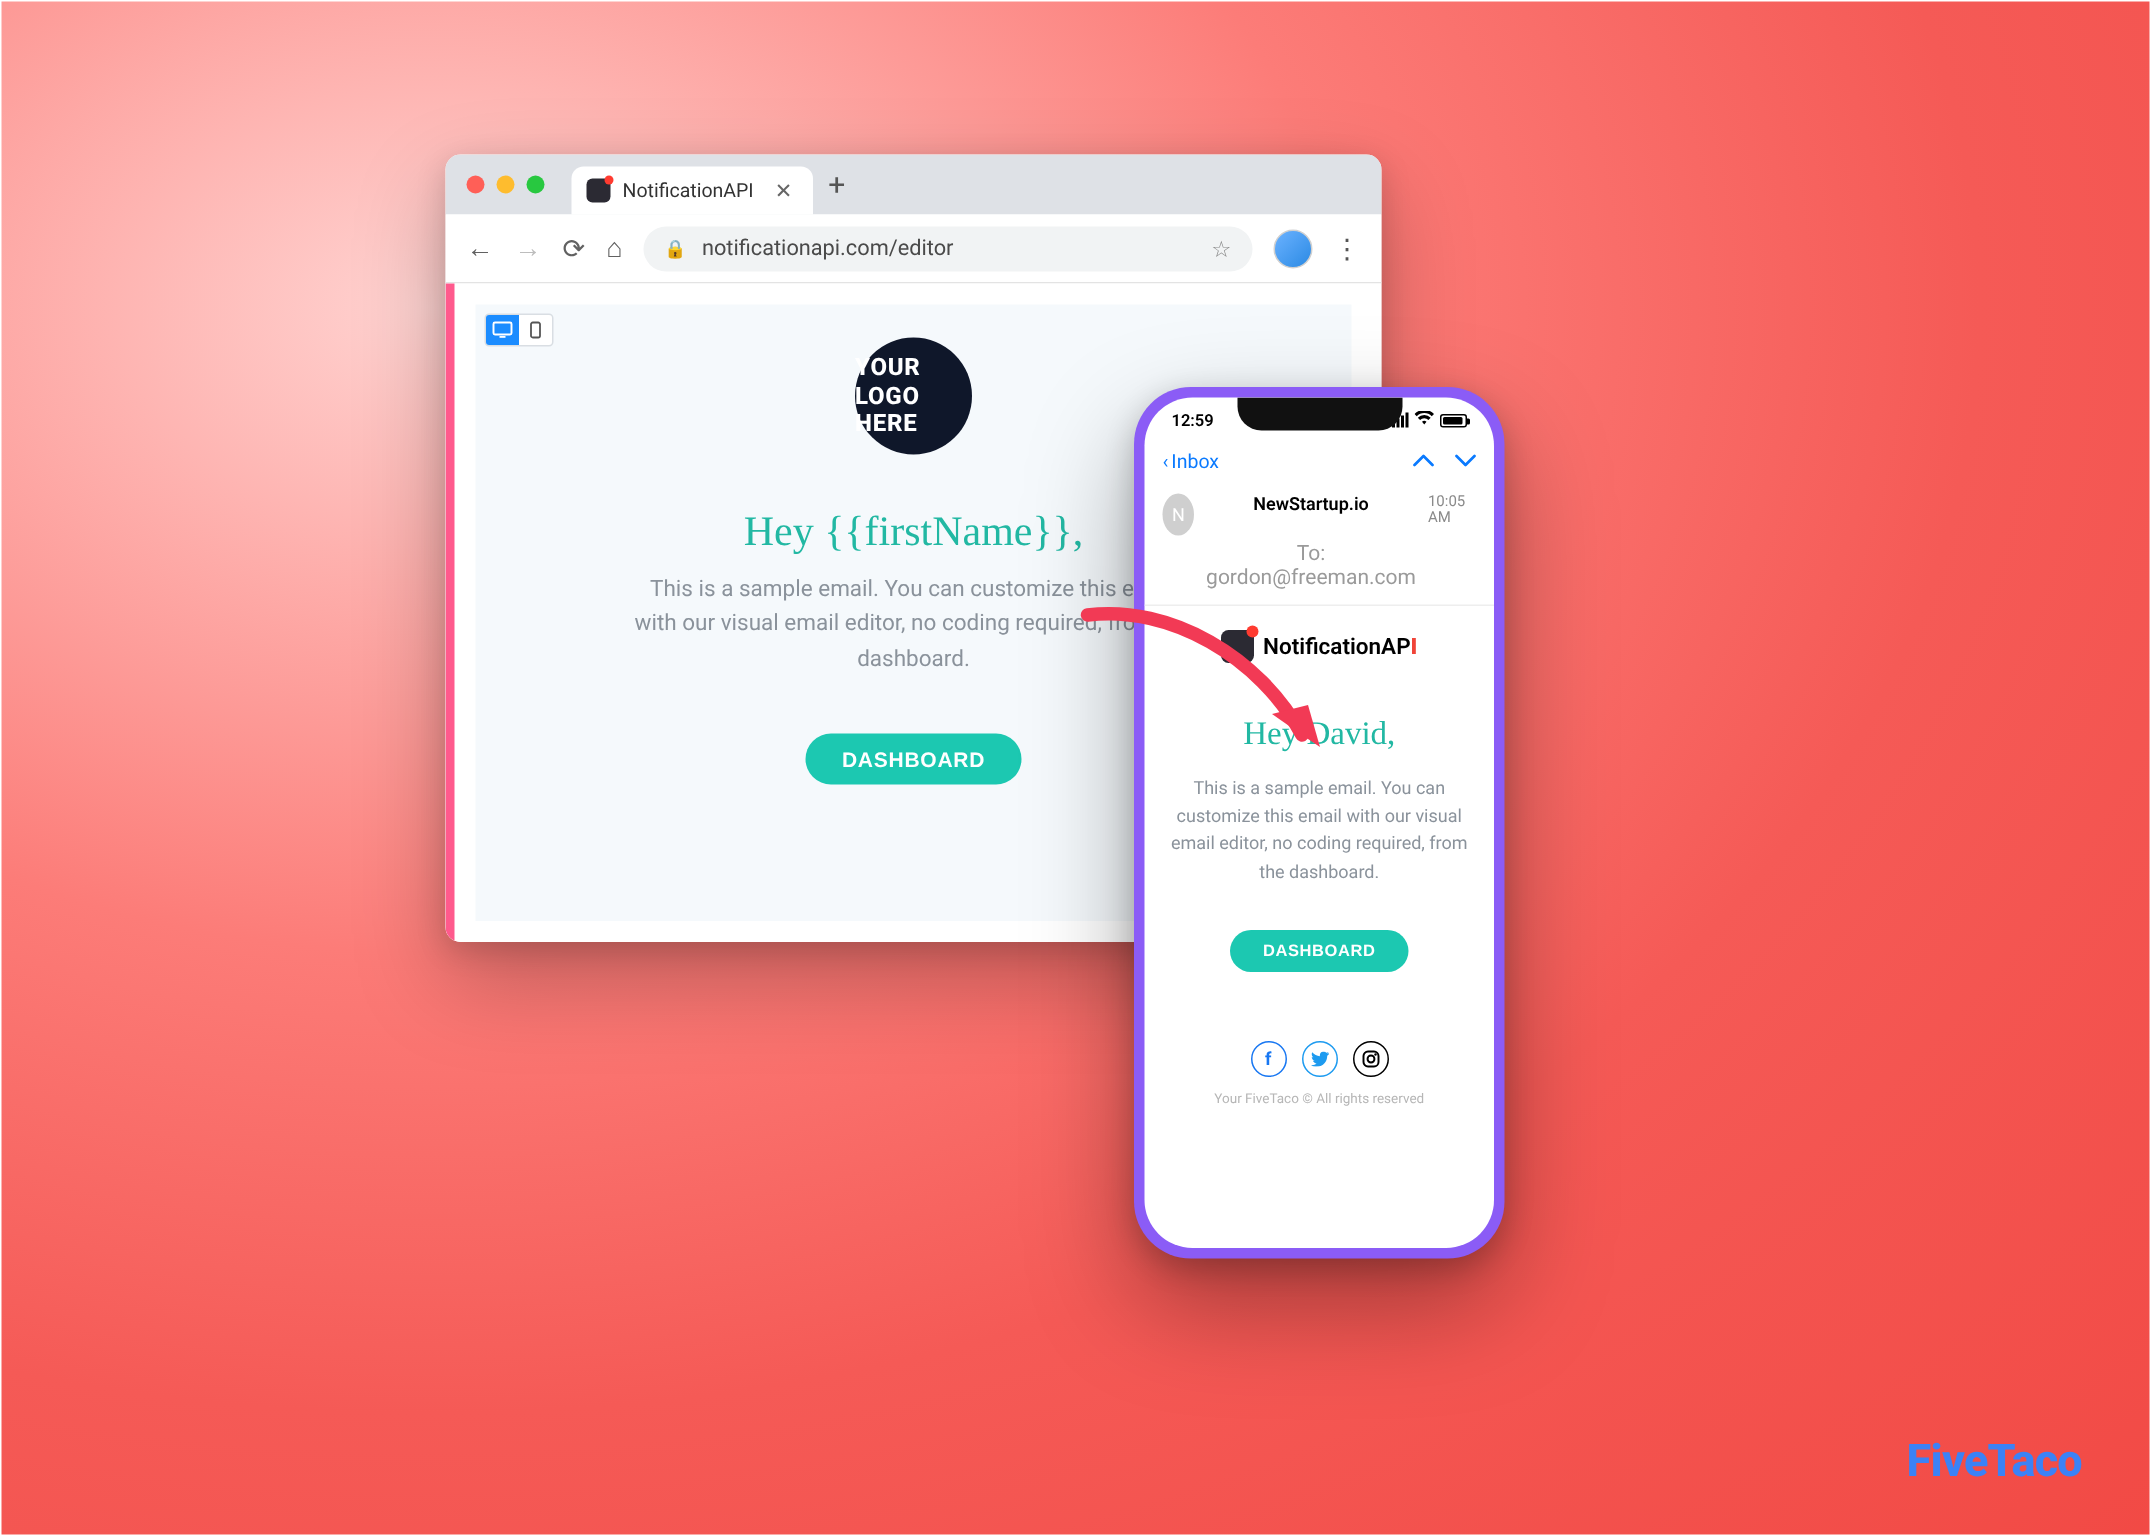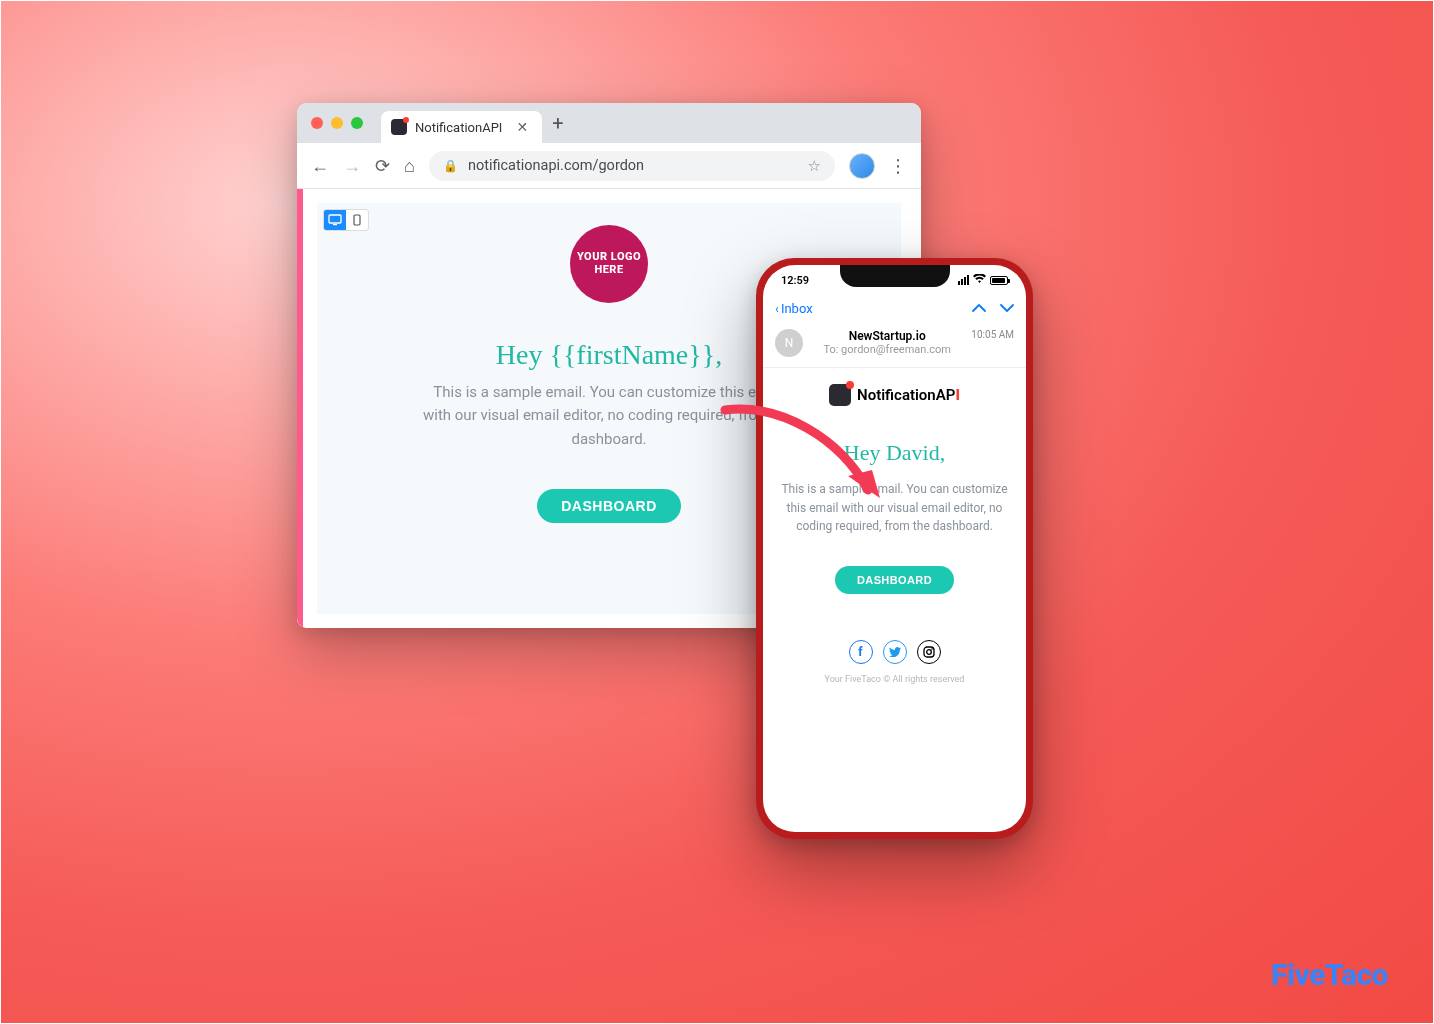--- a/index.html
+++ b/index.html
@@ -100,23 +100,23 @@
     overflow:hidden;
   }
   .device-toggle span{
     width:22px;height:20px; display:flex;align-items:center;justify-content:center;
     font-size:12px;
   }
   .dev-active{ background:#1b8cff; color:#fff;}
   .dev-idle  { color:#555;}
 
   .logo-circle{
-    width:78px;height:78px;border-radius:50%;background:#be185d;
+    width:78px;height:78px;border-radius:50%;background:#0f172a;
     display:flex;align-items:center;justify-content:center;
-    color:#fff;font-weight:800;font-size:11px;text-align:center;line-height:1.15;
+    color:#fff;font-weight:800;font-size:16px;line-height:1.15;
     letter-spacing:.5px;
     margin-bottom:36px;
   }
   .hero-h{
     font-family: Georgia,"Times New Roman",serif;
     font-size:28px; color:#22b8a3; font-weight:400;
     margin-bottom:10px;
   }
   .hero-p{
     font-size:15px; color:#8a929b; text-align:center; line-height:1.55;
@@ -124,22 +124,22 @@
   }
   .dash-btn{
     background:#1cc8b1; color:#fff; border:none;
     padding:9px 24px; border-radius:20px; font-size:14px; font-weight:600;
     letter-spacing:.5px;
   }
 
   
   .phone{
     position:absolute; left:756px; top:258px;
-    width:277px; height:581px;
-    background:#b91c1c; border-radius:38px;
+    width:247px; height:581px;
+    background:#8b5cf6; border-radius:38px;
     box-shadow: 0 30px 70px rgba(0,0,0,.35), 0 6px 20px rgba(0,0,0,.2);
     padding:7px;
   }
   .phone-screen{
     width:100%;height:100%; background:#fff; border-radius:32px;
     overflow:hidden; position:relative;
     display:flex; flex-direction:column;
   }
   .notch{
     position:absolute; top:0; left:50%; transform:translateX(-50%);
@@ -170,21 +170,21 @@
   .mail-header{
     display:flex; align-items:flex-start; gap:8px;
     padding:8px 12px 10px; border-bottom:1px solid #eee;
   }
   .sender-avatar{
     width:28px;height:28px;border-radius:50%;background:#cfcfcf;
     color:#fff; font-size:12px; display:flex;align-items:center;justify-content:center;
   }
   .sender-block{flex:1;text-align:center;}
   .sender-name{font-size:12px; font-weight:600;}
-  .sender-to{font-size:11px; color:#9a9a9a;}
+  .sender-to{font-size:14px; color:#9a9a9a;margin-top:18px;}
   .mail-time{font-size:10px; color:#8a8a8a;}
 
   .mail-body{
     flex:1; display:flex; flex-direction:column; align-items:center;
     padding:16px 14px 0; text-align:center;
   }
   .brand-row{display:flex;align-items:center;gap:6px; margin-bottom:34px;}
   .brand-mark{width:22px;height:22px;background:#2b2a33;border-radius:5px;position:relative;}
   .brand-mark::after{content:"";position:absolute;top:-3px;right:-3px;width:8px;height:8px;border-radius:50%;background:#ff3b30;}
   .brand-text{font-size:15px;font-weight:600;}
@@ -238,21 +238,21 @@
     <span class="tab-add">+</span>
   </div>
 
   <div class="browser-bar">
     <span class="nav-ico">←</span>
     <span class="nav-ico" style="color:#bdbdbd">→</span>
     <span class="nav-ico">⟳</span>
     <span class="nav-ico">⌂</span>
     <div class="url-pill">
       <span class="lock">🔒</span>
-      <span>notificationapi.com/gordon</span>
+      <span>notificationapi.com/editor</span>
       <span class="star">☆</span>
     </div>
     <div class="avatar-sm"></div>
     <span class="menu-dots">⋮</span>
   </div>
 
   <div class="browser-body">
     <div class="pink-rail"></div>
     <div class="editor-canvas">
       <div class="device-toggle">

